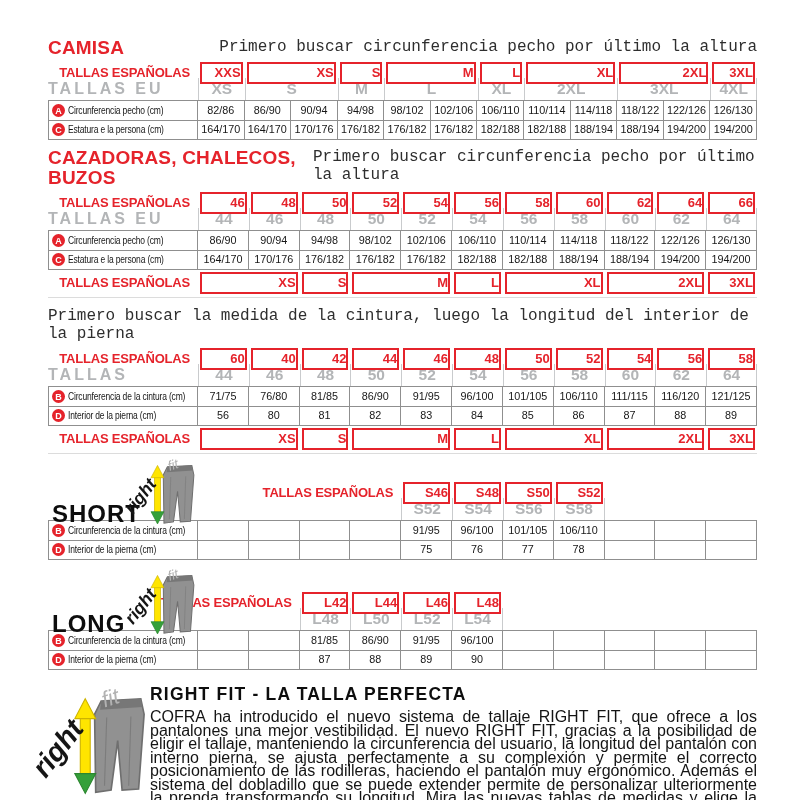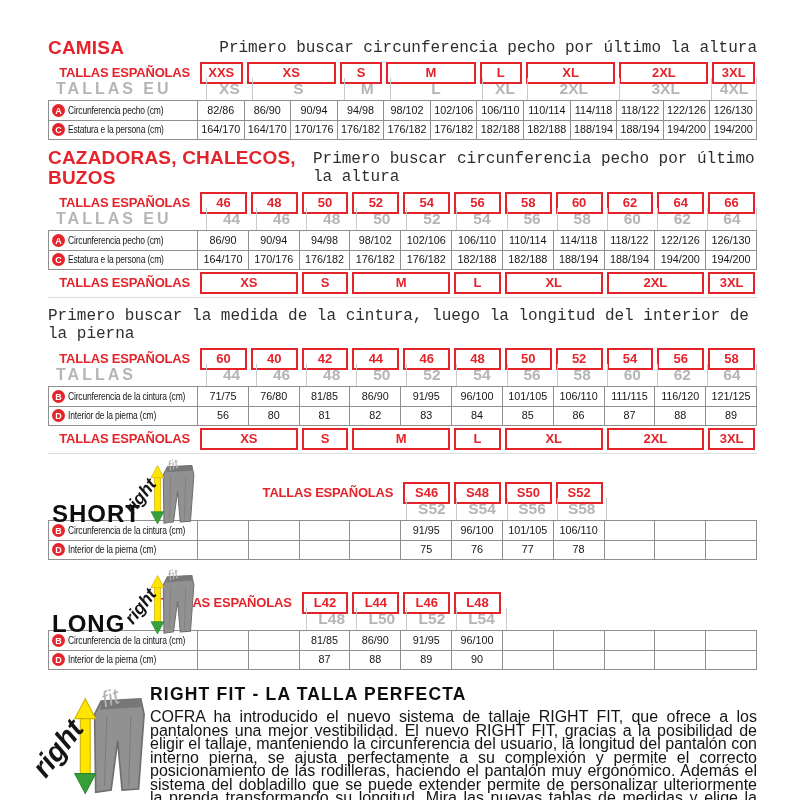--- a/index.html
+++ b/index.html
@@ -7,37 +7,37 @@
     --eugray:#b3b5b7;
     --bdr:#8f8f8f;
     --lbdr:#c9cbcd;
     --ink:#161616;
   }
   html,body{margin:0;padding:0;background:#fff;}
   body{width:800px;height:800px;overflow:hidden;font-family:"Liberation Sans",sans-serif;color:var(--ink);}
   .page{padding:38px 43px 0 48px;width:709px;}
 
   
-  .shead{display:flex;justify-content:space-between;align-items:center;margin-bottom:4px;}
+  .shead{display:flex;justify-content:space-between;align-items:flex-start;margin-bottom:4px;}
   .stitle{margin:0;color:var(--red);font-size:19px;font-weight:bold;letter-spacing:.2px;line-height:20px;}
   .snote{font-size:16px;color:#2e2e2e;padding-bottom:1px;font-family:Liberation Mono, monospace;}
 
   .sizesec{margin-bottom:8px;}
   .divider{border-top:1px solid #dcdcdc;margin:9px 0 9px 0;}
 
   
   .sztable{width:100%;}
   .trow{display:grid;}
   .trow.boxes{height:16px;}
-  .trow.gray{height:22px;margin-left:8px;}
+  .trow.gray{height:22px;}
   .trow.data{height:20px;}
   .trow.boxes.after-data{margin-top:2px;}
 
   .redlab{color:var(--red);font-weight:bold;font-size:13px;line-height:22px;text-align:right;padding-right:8px;letter-spacing:-.2px;white-space:nowrap;}
-  .rbox{border:2px solid var(--red);margin:0 2px;color:var(--red);font-weight:bold;font-size:13px;line-height:18px;text-align:center;background:#fff;white-space:nowrap;}
+  .rbox{border:2px solid var(--red);margin:0 2px;color:var(--red);font-weight:bold;font-size:13px;line-height:18px;text-align:right;background:#fff;white-space:nowrap;}
   .graylab{color:var(--eugray);font-weight:bold;font-size:16px;letter-spacing:3px;line-height:22px;white-space:nowrap;}
   .gcell{color:var(--eugray);font-weight:bold;font-size:15.5px;line-height:22px;text-align:center;border-left:1px solid var(--lbdr);white-space:nowrap;}
   .gcell.glast{border-right:1px solid var(--lbdr);}
 
   .trow.data .cell{border-right:1px solid var(--bdr);border-bottom:1px solid var(--bdr);font-size:10.8px;line-height:19px;text-align:center;color:var(--ink);white-space:nowrap;}
   .trow.data .lab{border-left:1px solid var(--bdr);border-right:1px solid var(--bdr);border-bottom:1px solid var(--bdr);display:flex;align-items:center;gap:3px;padding-left:3px;overflow:hidden;}
   .trow.bt .lab,.trow.bt .cell{border-top:1px solid var(--bdr);}
   .labtxt{font-size:10px;letter-spacing:-.2px;white-space:nowrap;transform:scaleX(.85);transform-origin:left center;}
   .circ{width:13px;height:13px;border-radius:50%;background:var(--red);color:#fff;font-weight:bold;font-size:9px;display:inline-flex;align-items:center;justify-content:center;flex:0 0 13px;}
 

